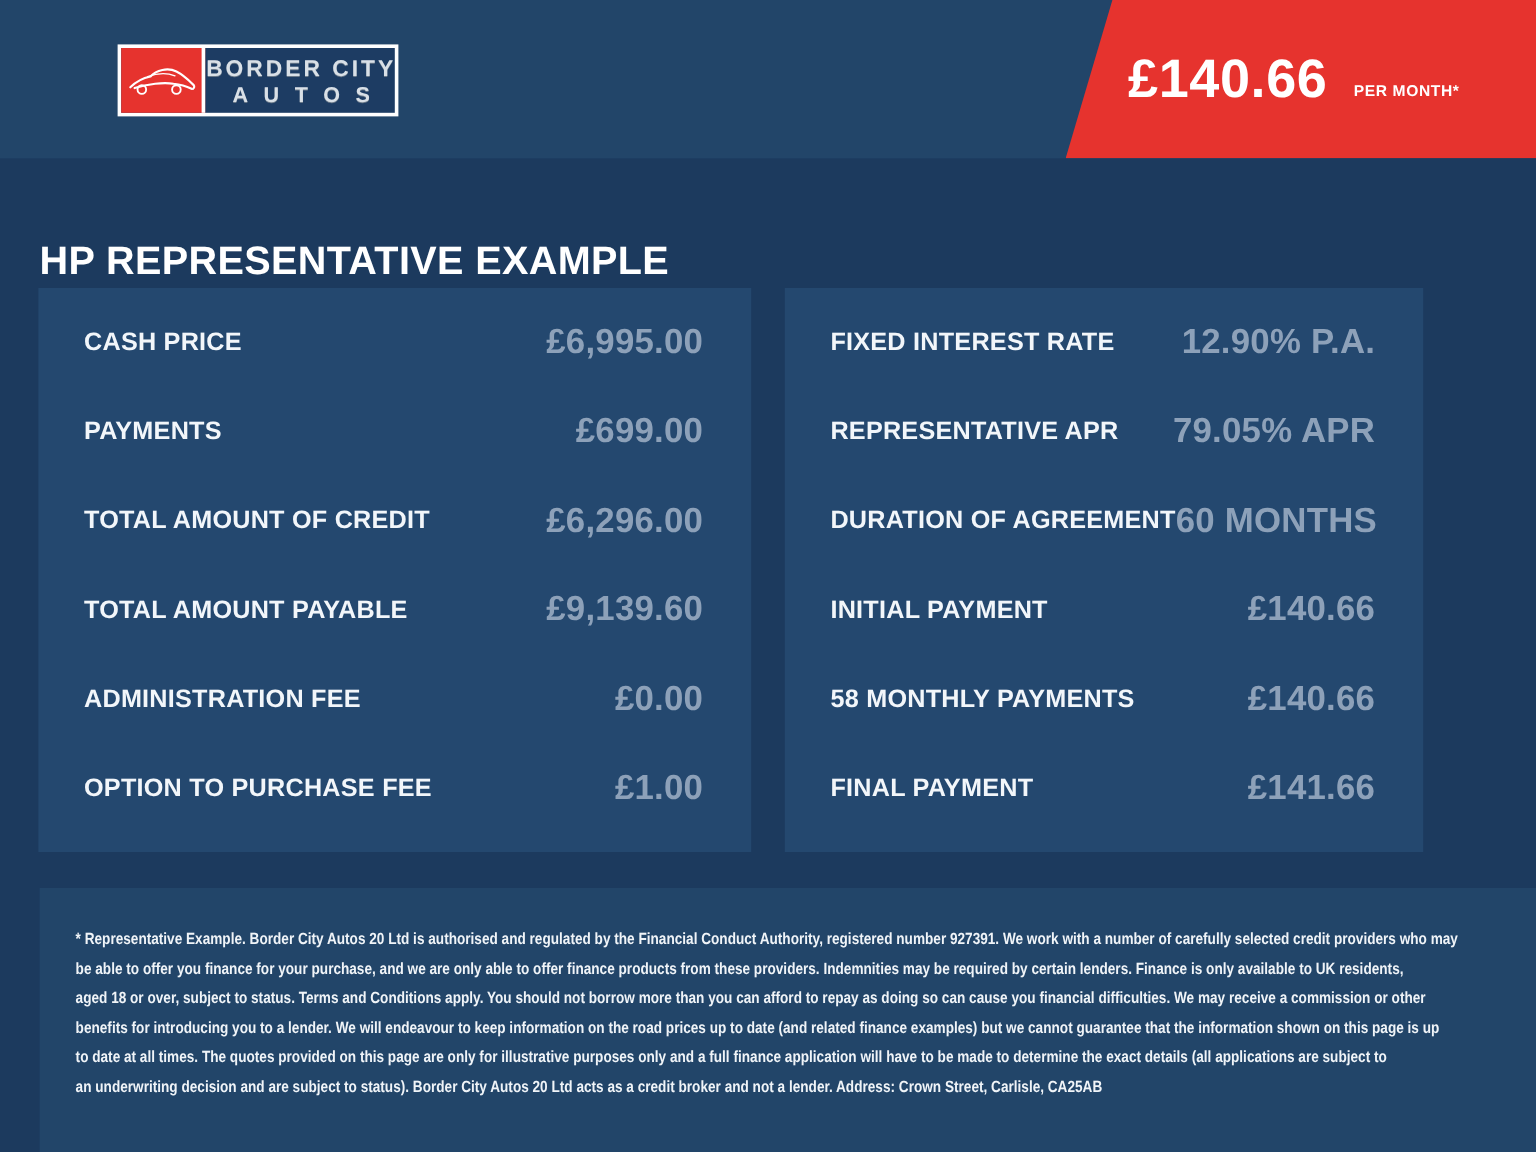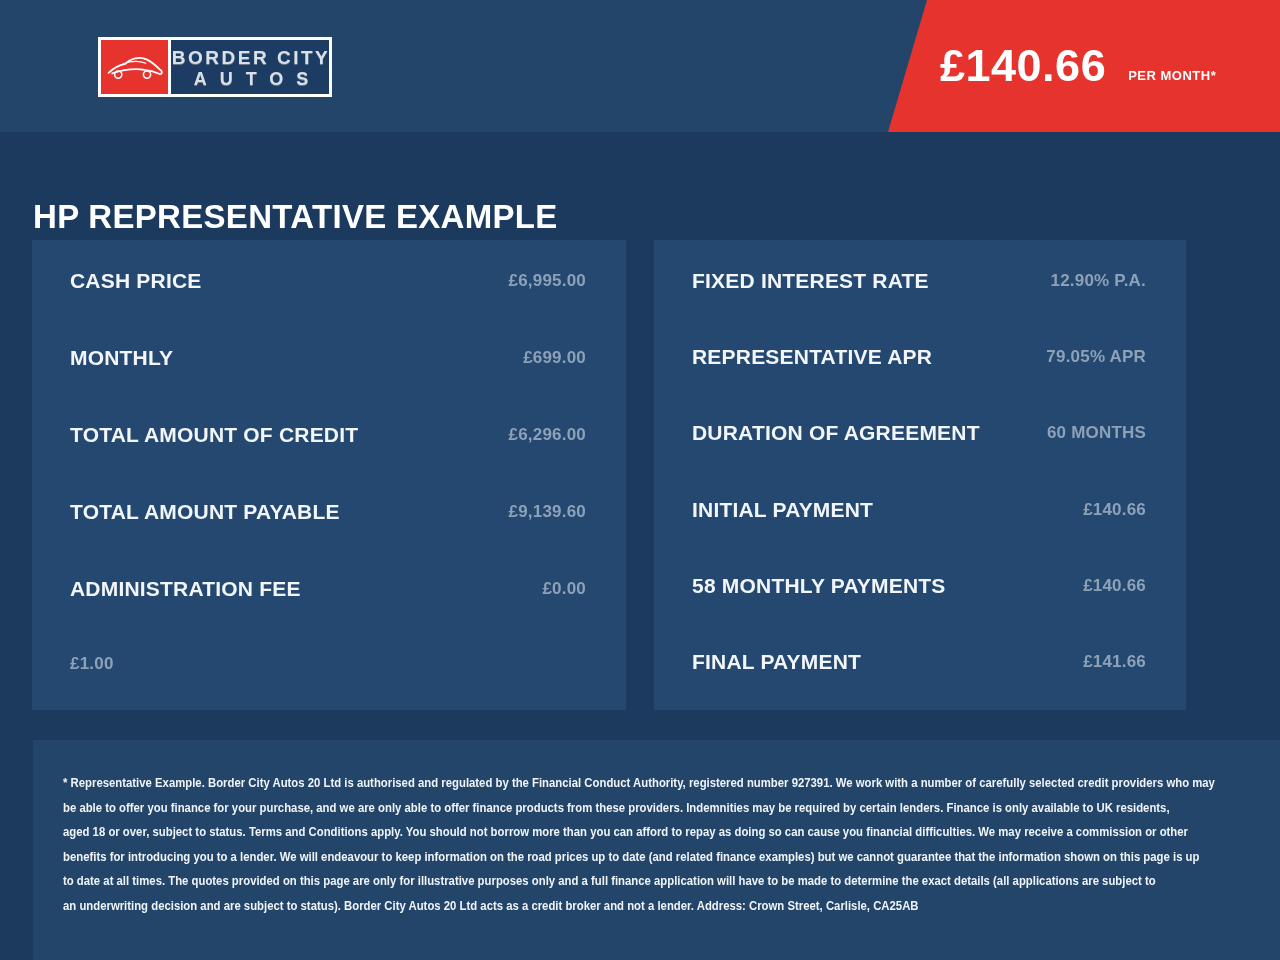--- a/index.html
+++ b/index.html
@@ -128,21 +128,21 @@
   }
   .row-label {
     color: #f2f6fa;
     font-size: 21px;
     font-weight: bold;
     letter-spacing: 0.2px;
     white-space: nowrap;
   }
   .row-value {
     color: #8da1b9;
-    font-size: 17px;
+    font-size: 29px;
     font-weight: bold;
     letter-spacing: 0.2px;
     white-space: nowrap;
   }
 
   
   .band-bottom {
     position: absolute;
     left: 0; top: 740px;
     width: 1280px; height: 220px;
@@ -191,36 +191,37 @@
   </div>
 
   <h1 class="page-title">HP REPRESENTATIVE EXAMPLE</h1>
 
   <section class="panel panel-left">
     <div class="row">
       <span class="row-label">CASH PRICE</span>
       <span class="row-value">£6,995.00</span>
     </div>
     <div class="row">
-      <span class="row-label">MONTHLY</span>
+      <span class="row-label">PAYMENTS</span>
       <span class="row-value">£699.00</span>
     </div>
     <div class="row">
       <span class="row-label">TOTAL AMOUNT OF CREDIT</span>
       <span class="row-value">£6,296.00</span>
     </div>
     <div class="row">
       <span class="row-label">TOTAL AMOUNT PAYABLE</span>
       <span class="row-value">£9,139.60</span>
     </div>
     <div class="row">
       <span class="row-label">ADMINISTRATION FEE</span>
       <span class="row-value">£0.00</span>
     </div>
     <div class="row">
+      <span class="row-label">OPTION TO PURCHASE FEE</span>
       <span class="row-value">£1.00</span>
     </div>
   </section>
 
   <section class="panel panel-right">
     <div class="row">
       <span class="row-label">FIXED INTEREST RATE</span>
       <span class="row-value">12.90% P.A.</span>
     </div>
     <div class="row">

